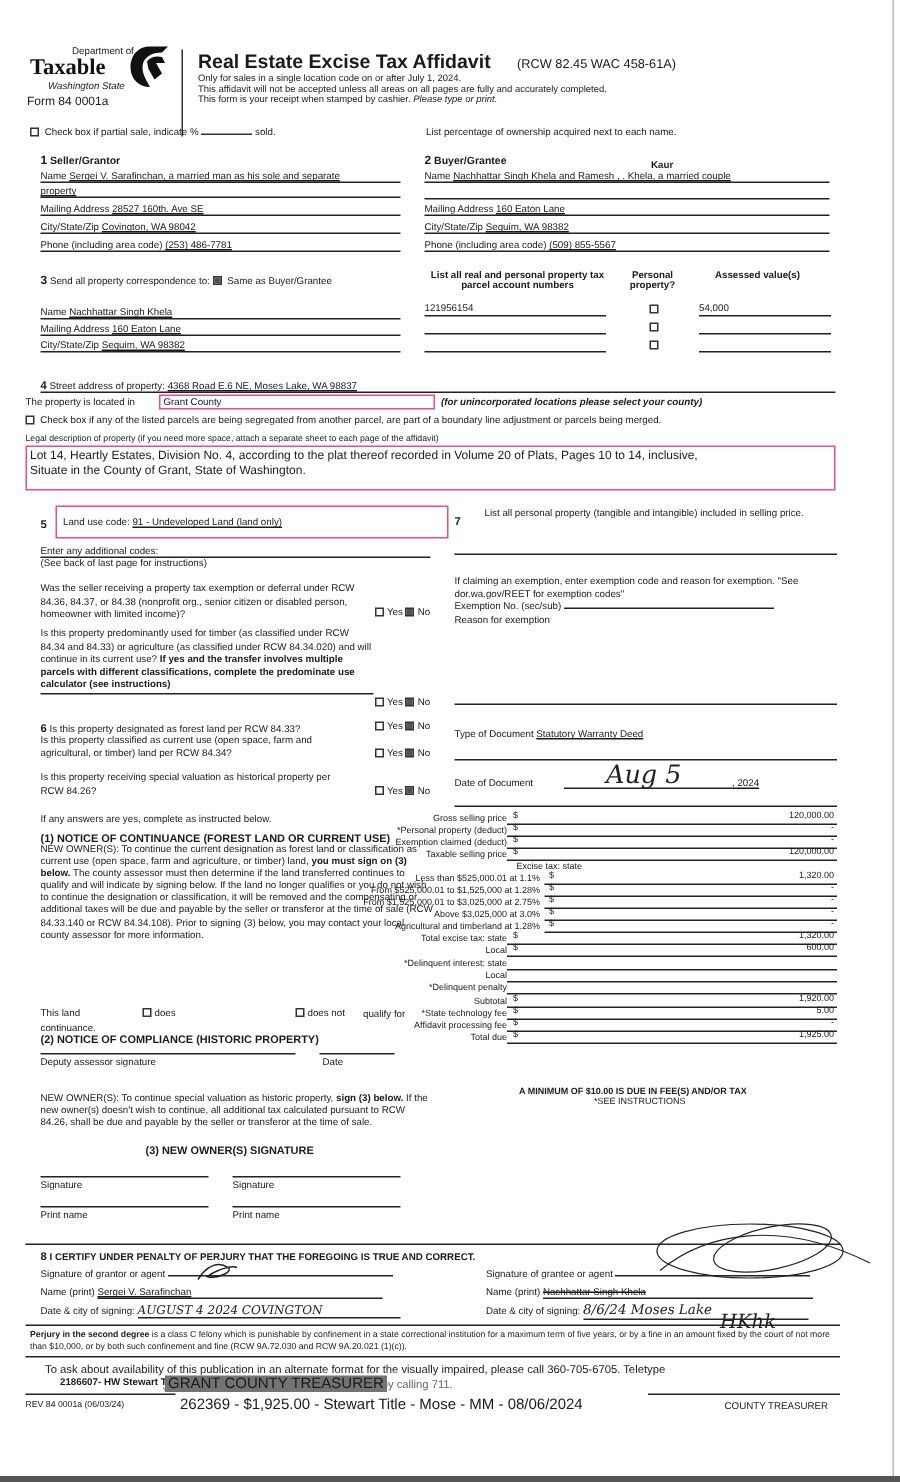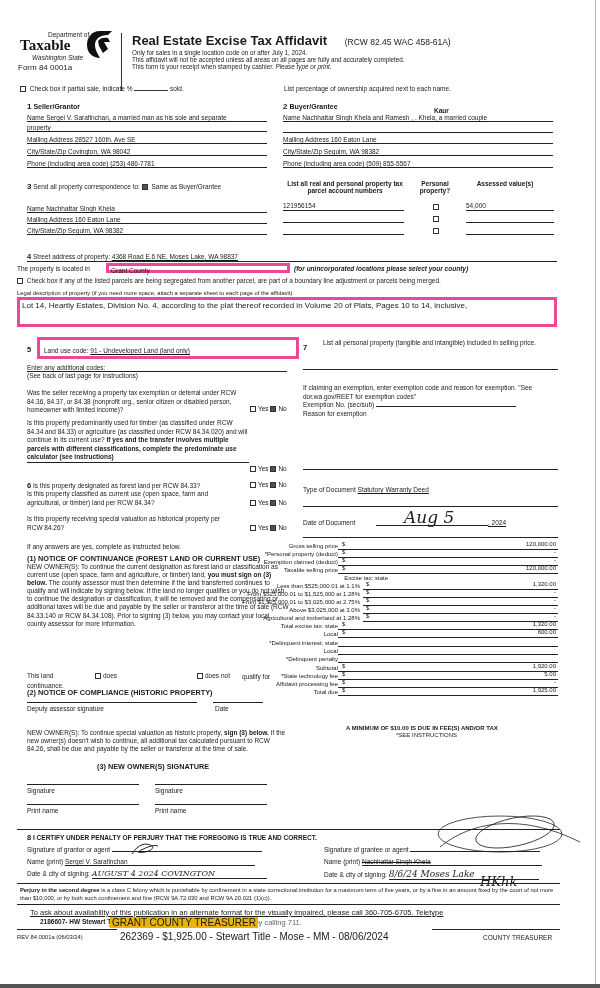--- a/index.html
+++ b/index.html
@@ -21,21 +21,21 @@
   #logo-mark { left: 68px; top: -2px; width: 28px; height: 30px; }
   #header-divider { left: 121px; top: 33px; width: 1px; height: 58px; background: #333; }
   #title { left: 132px; top: 33px; font-size: 13px; font-weight: bold; }
   #title-rcw { font-weight: normal; font-size: 8.5px; padding-left: 14px; }
   #sub1 { left: 132px; top: 49px; font-size: 6.3px; }
   #sub2 { left: 132px; top: 56px; font-size: 6.3px; }
   #sub3 { left: 132px; top: 63px; font-size: 6.3px; }
   .s6 { font-size: 6.5px; }
   .s7 { font-size: 7px; }
   .s75 { font-size: 7.5px; }
-  .box { border: 3px solid #ec4899; }
+  .box { border: 1px solid #ec4899; }
   .tax-label { position: absolute; right: 262px; text-align: right; font-size: 6px; white-space: nowrap; }
   .tax-line { position: absolute; left: 338px; width: 220px; border-bottom: 1px solid #222; height: 8px; font-size: 6px; }
   .tax-line .d { position: absolute; left: 4px; top: -1px; }
   .tax-line .v { position: absolute; right: 2px; top: -1px; }
   .rate-label { position: absolute; right: 240px; text-align: right; font-size: 6px; white-space: nowrap; }
   .rate-line { position: absolute; left: 363px; width: 195px; border-bottom: 1px solid #222; height: 8px; font-size: 6px; }
   .rate-line .d { position: absolute; left: 3px; top: -1px; }
   .rate-line .v { position: absolute; right: 2px; top: -1px; }
   .page-border { position: absolute; right: 4px; top: 0; width: 1px; height: 988px; background: #bbb; }
 </style>
@@ -165,20 +165,21 @@
 <div class="abs s6" style="left:17px; top:265px;">The property is located in</div>
 <div class="abs s6 box" style="left:106px; top:263px; width:184px; height:10px; padding:1px 2px;">Grant County</div>
 <div class="abs s6 bold" style="left:294px; top:265px; font-style:italic;">(for unincorporated locations please select your county)</div>
 <div class="abs s6" style="left:17px; top:277px;">
   <span class="cb"></span>
   <span>Check box if any of the listed parcels are being segregated from another parcel, are part of a boundary line adjustment or parcels being merged.</span>
 </div>
 <div class="abs" style="left:17px; top:290px; font-size:5.8px;">Legal description of property (if you need more space, attach a separate sheet to each page of the affidavit)</div>
 <div class="abs box" style="left:17px; top:297px; width:540px; height:30px; padding:1px 2px; font-size:8px; line-height:9.5px;">
   <div>Lot 14, Heartly Estates, Division No. 4, according to the plat thereof recorded in Volume 20 of Plats, Pages 10 to 14, inclusive,</div>
+  <div>Situate in the County of Grant, State of Washington.</div>
 </div>
 
 <div class="abs bold s75" style="left:27px; top:345px;">5</div>
 <div class="abs box s6" style="left:37px; top:337px; width:262px; height:22px; padding:7px 4px;">
   <span>Land use code:</span>
   <span class="u">91 - Undeveloped Land (land only)</span>
 </div>
 <div class="abs s6" style="left:27px; top:364px; width:260px; border-bottom:1px solid #222;">
   <span>Enter any additional codes:</span>
 </div>
@@ -407,22 +408,22 @@
   <span class="hand" style="display:inline-block; width:150px; border-bottom:1px solid #222; font-size:9px;">8/6/24 Moses Lake</span>
 </div>
 
 <div class="abs" style="left:17px; top:883px; width:543px; border-top:1px solid #222;"></div>
 <div class="abs" style="left:20px; top:886px; width:540px; font-size:5.8px; line-height:8px;">
   <b>Perjury in the second degree</b>
   <span>is a class C felony which is punishable by confinement in a state correctional institution for a maximum term of five years, or by a fine in an amount fixed by the court of not more than $10,000, or by both such confinement and fine (RCW 9A.72.030 and RCW 9A.20.021 (1)(c)).</span>
 </div>
 <div class="abs" style="left:17px; top:904px; width:543px; border-top:1px solid #222;"></div>
 
-<div class="abs" style="left:30px; top:908px; font-size:7.5px; color:#222;text-decoration:underline;">To ask about availability of this publication in an alternate format for the visually impaired, please call 360-705-6705. Teletype</div>
+<div class="abs" style="left:30px; top:908px; font-size:7.5px; color:#222;">To ask about availability of this publication in an alternate format for the visually impaired, please call 360-705-6705. Teletype</div>
 <div class="abs" style="left:108px; top:918px; font-size:7.5px; color:#666;">(TTY) users may use the WA Relay Service by calling 711.</div>
 <div class="abs bold" style="left:40px; top:918px; font-size:6.5px; background:#fff; padding-right:2px;">2186607- HW Stewart Title</div>
-<div class="abs" style="left:110px; top:917px; font-size:10px; background:#eab308; padding:0 2px;">GRANT COUNTY TREASURER</div>
+<div class="abs" style="left:110px; top:917px; font-size:10px; background:#737373; padding:0 2px;">GRANT COUNTY TREASURER</div>
 <div class="abs" style="left:17px; top:929px; width:100px; border-top:1px solid #222;"></div>
 <div class="abs" style="left:432px; top:929px; width:128px; border-top:1px solid #222;"></div>
 <div class="abs" style="left:17px; top:934px; font-size:5.8px;">REV 84 0001a (06/03/24)</div>
 <div class="abs" style="left:120px; top:931px; font-size:10px;">262369 - $1,925.00 - Stewart Title - Mose - MM - 08/06/2024</div>
 <div class="abs" style="left:483px; top:934px; font-size:6.5px;">COUNTY TREASURER</div>
 <div class="abs" style="left:0; top:984px; width:600px; height:4px; background:#555;"></div>
 
 </body></html>

